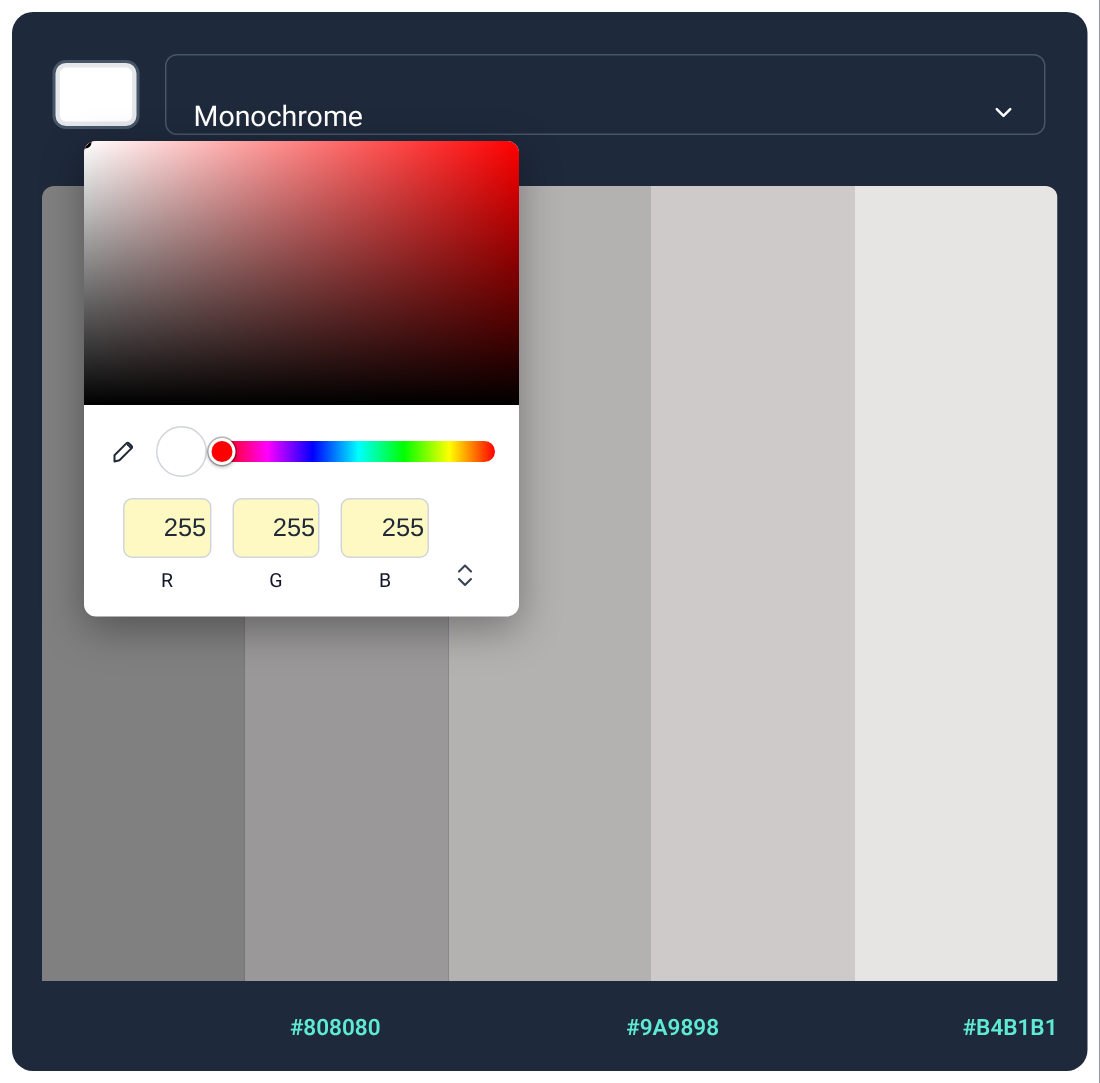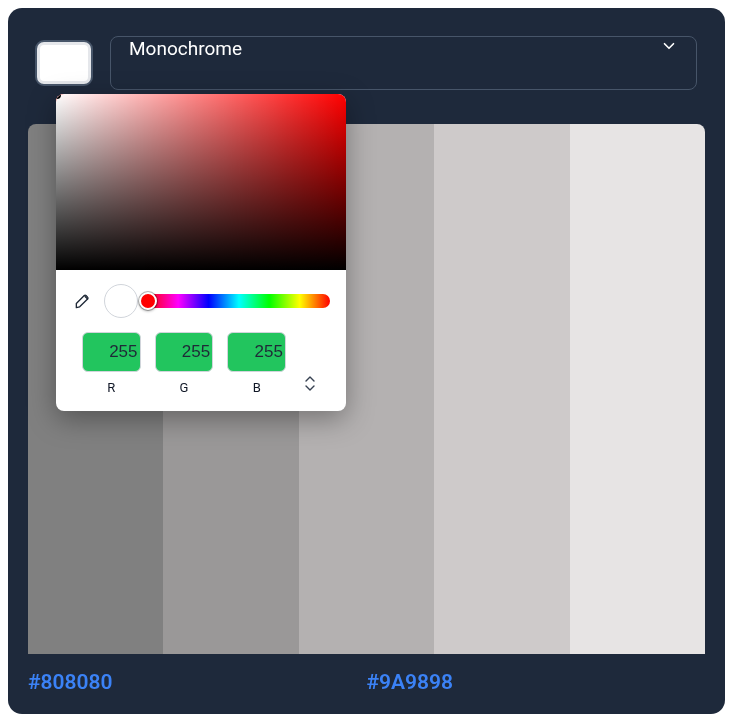--- a/index.html
+++ b/index.html
@@ -32,21 +32,21 @@
       border-radius: 8px;
       background: #ffffff;
       border: 4px solid #e5e7eb;
       outline: 2px solid #475569;
       outline-offset: -1px;
       cursor: pointer;
     }
     .select {
       flex: 1;
       display: flex;
-      align-items: flex-start;
+      align-items: flex-end;
       justify-content: space-between;
       border: 1px solid #475569;
       border-radius: 8px;
       height: 54px;
       padding: 0 18px;
       color: #fff;
       font-size: 19px;
       cursor: pointer;
     }
     .select .chev {
@@ -79,24 +79,24 @@
     }
     .labels {
       position: absolute;
       left: 20px;
       right: 20px;
       bottom: 20px;
       display: flex;
     }
     .label {
       flex: 1;
-      color: #3b82f6;
-      font-size: 21px;
+      color: #5eead4;
+      font-size: 15px;
       font-weight: 600;
-      text-align: left;
+      text-align: right;
     }
 
     
     .picker {
       position: absolute;
       left: 48px;
       top: 86px;
       width: 290px;
       background: #fff;
       border-radius: 8px;
@@ -184,21 +184,21 @@
       gap: 8px;
     }
     .rgb-input {
       width: 100%;
       height: 40px;
       border: 1px solid #d1d5db;
       border-radius: 6px;
       text-align: center;
       font-size: 17px;
       color: #1f2937;
-      background: #22c55e;
+      background: #fef9c3;
       padding-left: 24px;
     }
     .rgb-label {
       font-size: 13px;
       color: #111827;
     }
     .mode-toggle {
       width: 20px;
       display: flex;
       flex-direction: column;
@@ -238,20 +238,21 @@
     <div class="strip" style="background: rgb(128, 128, 128);"></div>
     <div class="strip" style="background: rgb(154, 152, 152);"></div>
     <div class="strip" style="background: rgb(180, 177, 177);"></div>
     <div class="strip" style="background: rgb(206, 202, 202);"></div>
     <div class="strip" style="background: rgb(231, 228, 228);"></div>
   </div>
 
   <div class="labels">
     <div class="label">#808080</div>
     <div class="label">#9A9898</div>
+    <div class="label">#B4B1B1</div>
   </div>
 
   <div class="picker">
     <div class="sv-area">
       <div class="sv-cursor"></div>
     </div>
 
     <div class="picker-row">
       <div class="eyedropper">
         <svg width="20" height="20" viewBox="0 0 24 24" fill="none" stroke="#1f2937" stroke-width="1.6" stroke-linecap="round" stroke-linejoin="round">

